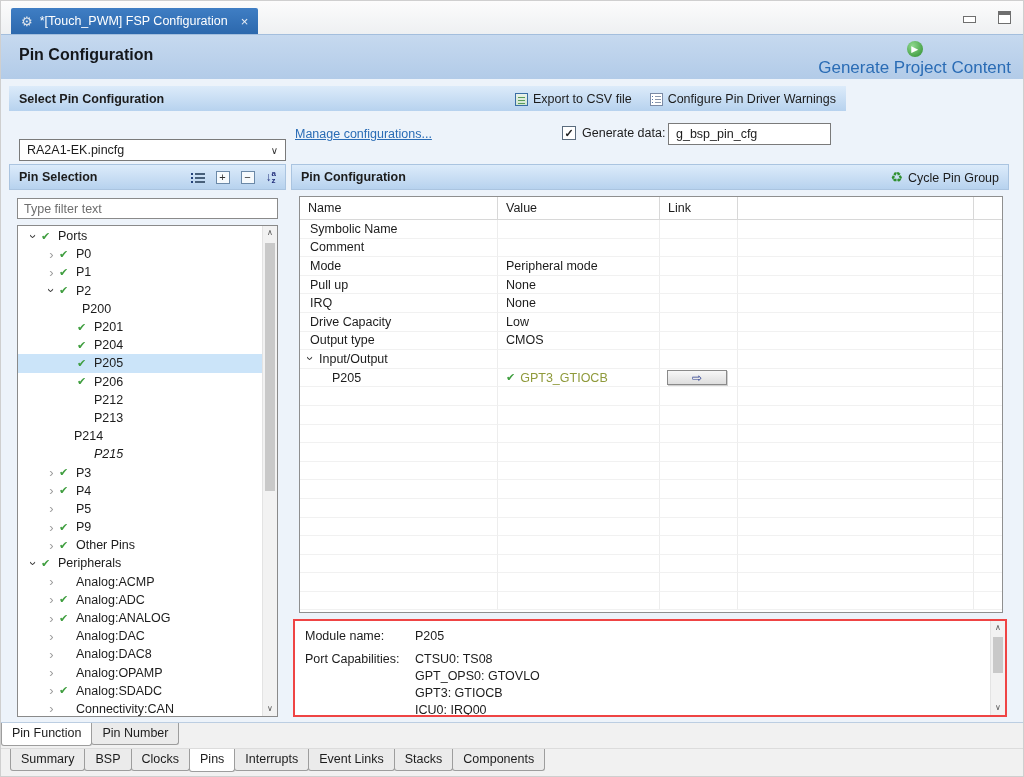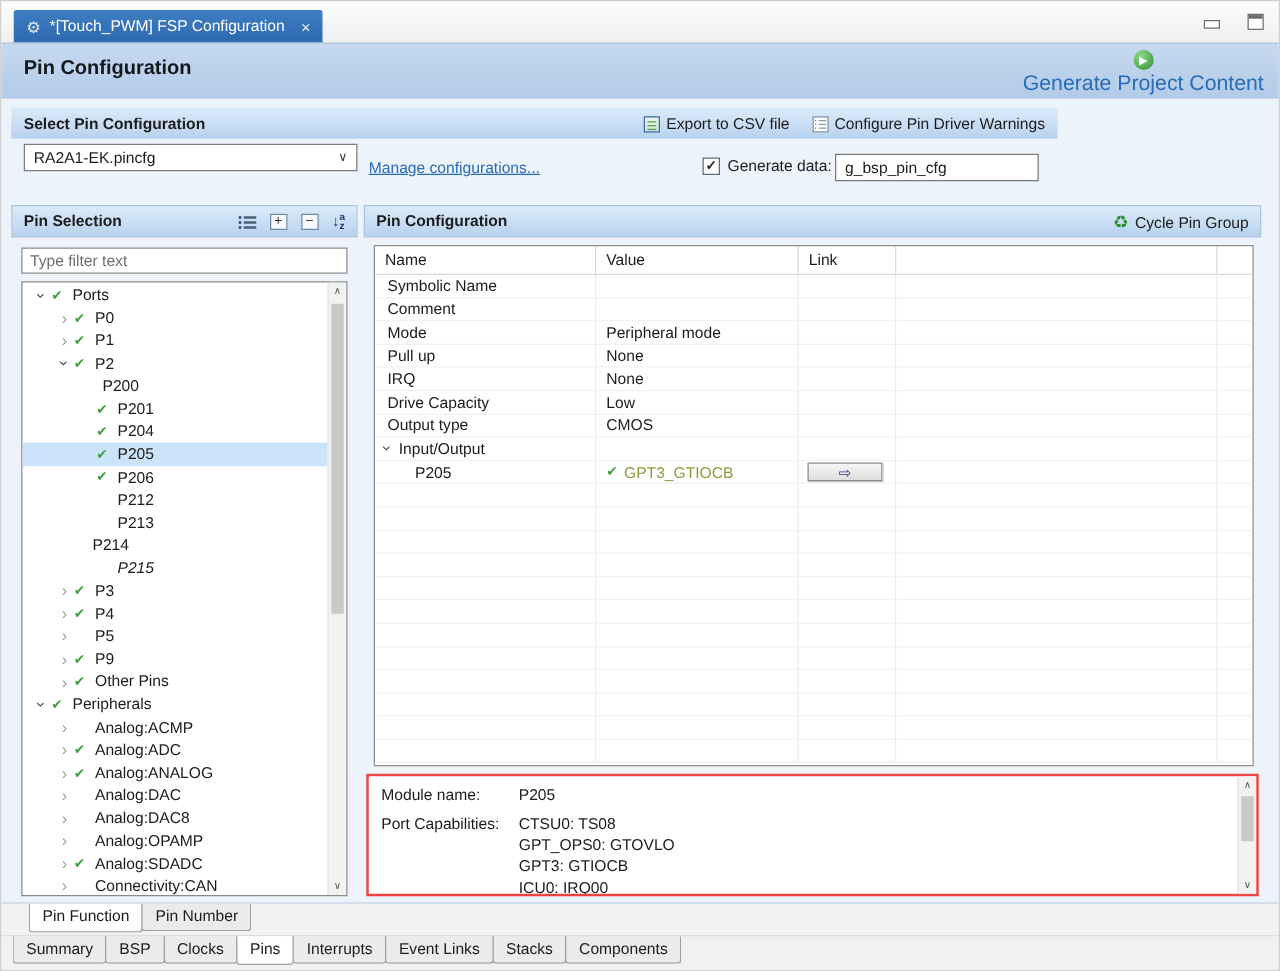--- a/index.html
+++ b/index.html
@@ -29,21 +29,21 @@
   .sechead { position:absolute; left:8px; top:7px; width:837px; height:25px; background:linear-gradient(#dcebfa,#b7d2ee); display:flex; align-items:center; padding:0 10px; font-size:12.5px;gap:48px; }
   .sechead .st { font-weight:bold; }
   .sechead .hbtns { margin-left:auto; display:flex; gap:18px; align-items:center; }
   .hbtn { display:flex; align-items:flex-end; gap:5px; font-size:12.5px; cursor:pointer; }
   .icsv { width:13px; height:13px; border:1px solid #3a6ea5; background:linear-gradient(#eaf2ea,#cfe6cf); position:relative; }
   .icsv::after { content:""; position:absolute; left:2px; top:3px; right:2px; height:1px; background:#5a9b5a; box-shadow:0 3px 0 #5a9b5a, 0 6px 0 #5a9b5a; }
   .iwarn { width:13px; height:13px; border:1px solid #7b8aa5; background:#fff; position:relative; }
   .iwarn::after { content:""; position:absolute; left:4px; top:2px; right:1px; height:1px; background:#8a97ad; box-shadow:0 3px 0 #8a97ad, 0 6px 0 #8a97ad; }
   .iwarn::before { content:""; position:absolute; left:1px; top:2px; width:1px; height:1px; background:#5577aa; box-shadow:0 3px 0 #5577aa, 0 6px 0 #5577aa; }
 
-  .combo { position:absolute; left:18px; top:36px; width:267px; height:22px; background:#fff; border:1px solid #7a7a7a; display:flex; align-items:center; font-size:12.5px; padding-left:7px; }
+  .combo { position:absolute; left:18px; top:60px; width:267px; height:22px; background:#fff; border:1px solid #7a7a7a; display:flex; align-items:center; font-size:12.5px; padding-left:7px; }
   .combo .carr { margin-left:auto; padding:0 7px; color:#333; font-size:10px; }
   .mlink { position:absolute; left:294px; top:48px; font-size:12.5px; color:#2a6cb5; text-decoration:underline; cursor:pointer; }
   .gd { position:absolute; left:561px; top:47px; display:flex; align-items:center; gap:6px; font-size:12.5px; }
   .cb { width:14px; height:14px; border:1px solid #5a6b7d; background:#fff; font-size:11px; line-height:13px; text-align:center; color:#222; font-weight:bold; }
   .gdinput { position:absolute; left:667px; top:44px; width:163px; height:22px; border:1px solid #7a7a7a; background:#fff; font-family:"Liberation Sans",sans-serif; font-size:12.5px; padding-left:7px; color:#1c1c1c; }
 
   
   .panel { position:absolute; top:85px; background:#edf3fa; }
   .panel.left { left:8px; width:277px; height:555px; }
   .panel.right { left:290px; width:718px; height:555px; }
@@ -74,38 +74,38 @@
   .vscroll .sa { position:absolute; left:0; width:100%; height:14px; text-align:center; font-size:8px; color:#555; line-height:14px; }
   .vscroll .sa.up { top:0; } .vscroll .sa.down { bottom:0; }
   .vscroll .thumb { position:absolute; left:2px; right:2px; background:#c9c9c9; }
 
   
   .tbl { position:absolute; left:8px; top:32px; width:704px; height:417px; border:1px solid #8f8f8f; background:#fff; font-size:12.5px; overflow:hidden; }
   .thead { display:flex; height:23px; }
   .thead .tc { border-right:1px solid #d8d8d8; border-bottom:1px solid #d8d8d8; padding:4px 0 0 8px; }
   .trow { display:flex; height:18.6px; }
   .trow .tc { border-right:1px solid #ededed; border-bottom:1px solid #f1f1f1; display:flex; align-items:center; overflow:hidden; }
-  .c-name { width:177px; } .c-value { width:162px; padding-left:8px; } .c-link { width:78px; } .c-fill { flex:1; } .c-end { width:28px; border-right:none !important; }
+  .c-name { width:198px; } .c-value { width:162px; padding-left:8px; } .c-link { width:78px; } .c-fill { flex:1; } .c-end { width:28px; border-right:none !important; }
   .thead .c-value, .thead .c-link { padding-left:8px; }
   .gname { padding-left:10px; } .gname2 { padding-left:32px; } .ggroup { padding-left:2px; }
   .vcheck { color:#3f9e3f; font-size:11px; margin-right:5px; }
   .olive { color:#8f9a3b; }
   .linkbtn { width:60px; height:15px; margin-left:7px; background:linear-gradient(#f7f7f7,#dedede); border:1px solid #8a8a8a; box-shadow:1px 1px 0 rgba(0,0,0,0.18); font-size:12px; line-height:12px; color:#2a3d8f; text-align:center; cursor:pointer; padding:0; font-family:"Liberation Sans",sans-serif; }
   .tchev { display:inline-block; width:14px; text-align:center; color:#3c3c3c; font-size:13px; line-height:13px; transform:rotate(90deg); margin-left:3px; }
 
   
   .modbox { position:absolute; left:2px; top:455px; width:714px; height:98px; border:2px solid #ef4444; background:#fff; overflow:hidden; }
   .modinner { position:absolute; left:10px; top:7px; right:18px; font-size:12.5px; }
   .mrow { display:flex; line-height:17px; }
   .mlabel { width:110px; flex:none; }
   .caps { display:flex; flex-direction:column; }
   .capline { line-height:17px; }
 
   
-  .viewtabs { position:absolute; left:0; top:722px; width:100%; height:24px; background:#f1f1f1; display:flex; padding-left:22px; }
+  .viewtabs { position:absolute; left:0; top:722px; width:100%; height:24px; background:#f1f1f1; display:flex; padding-left:0; }
   .editortabs { position:absolute; left:0; top:747px; width:100%; height:23px; background:#f1f1f1; display:flex; padding-left:9px; border-top:1px solid #dcdcdc; }
   .btab { height:22px; border:1px solid #9d9d9d; border-top:none; background:#ebebeb; font-size:12.5px; padding:3px 10px 0 10px; margin-right:-1px; border-radius:0 0 3px 3px; cursor:pointer; white-space:nowrap; }
   .btab.active { background:#ffffff; height:23px; position:relative; z-index:2; }
 </style>
 </head>
 <body>
 
 <div class="window">
 
   <div class="tabbar">

